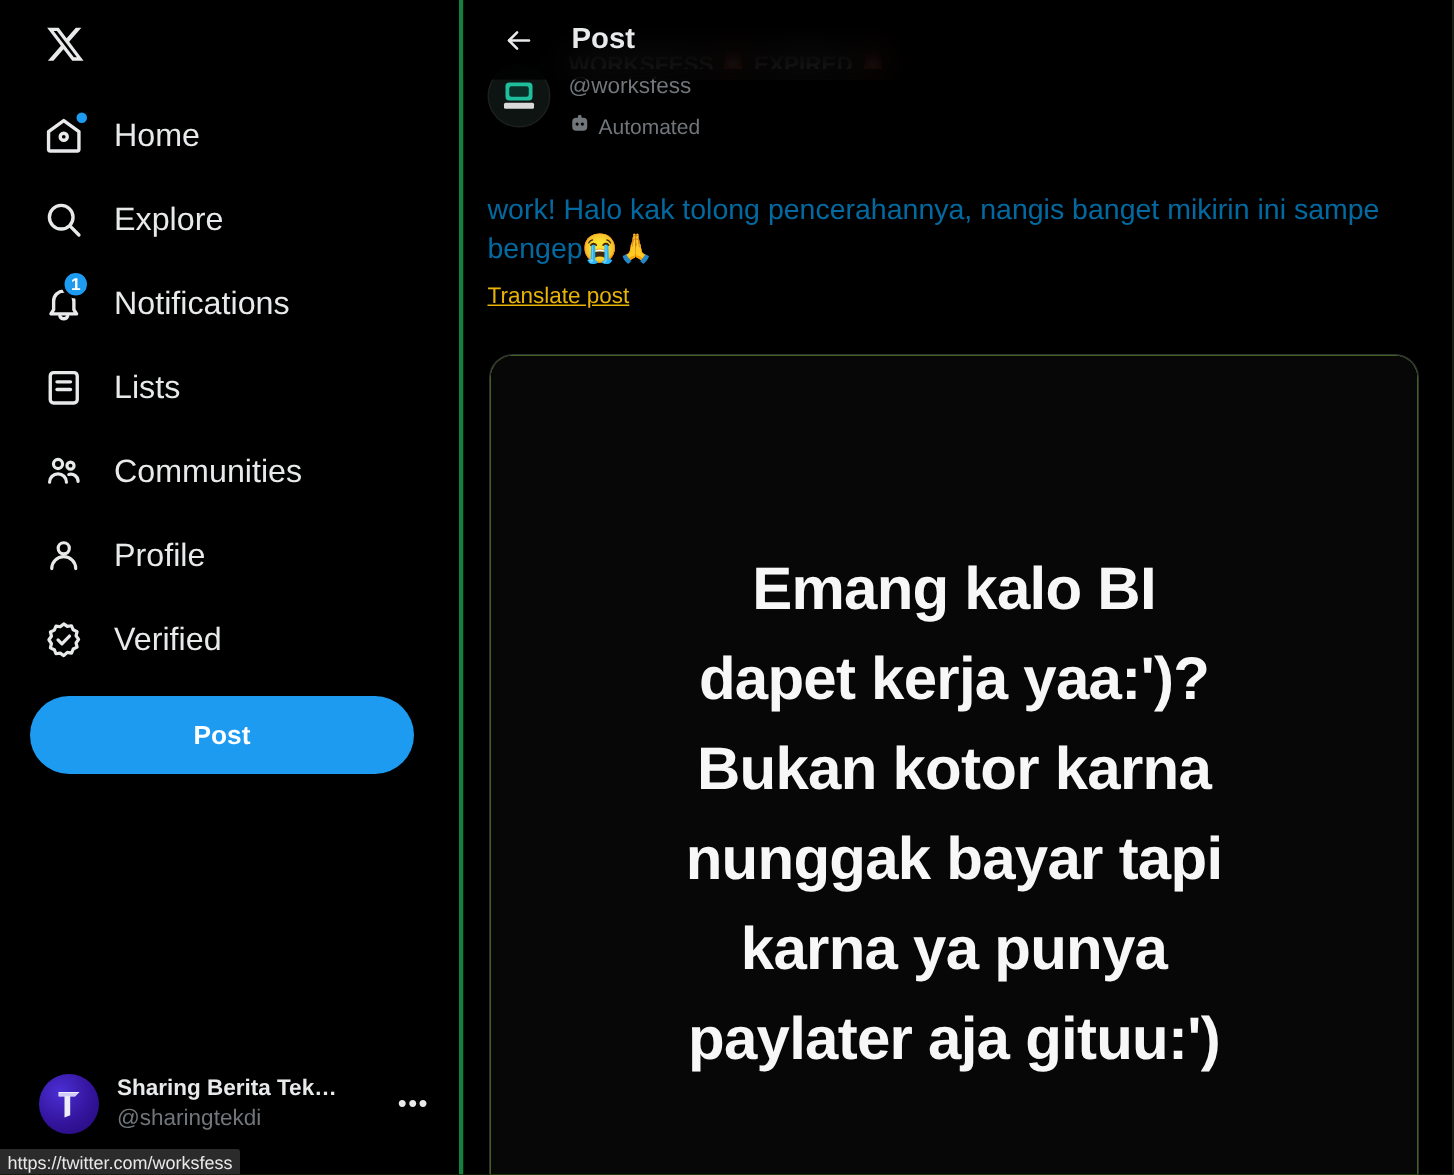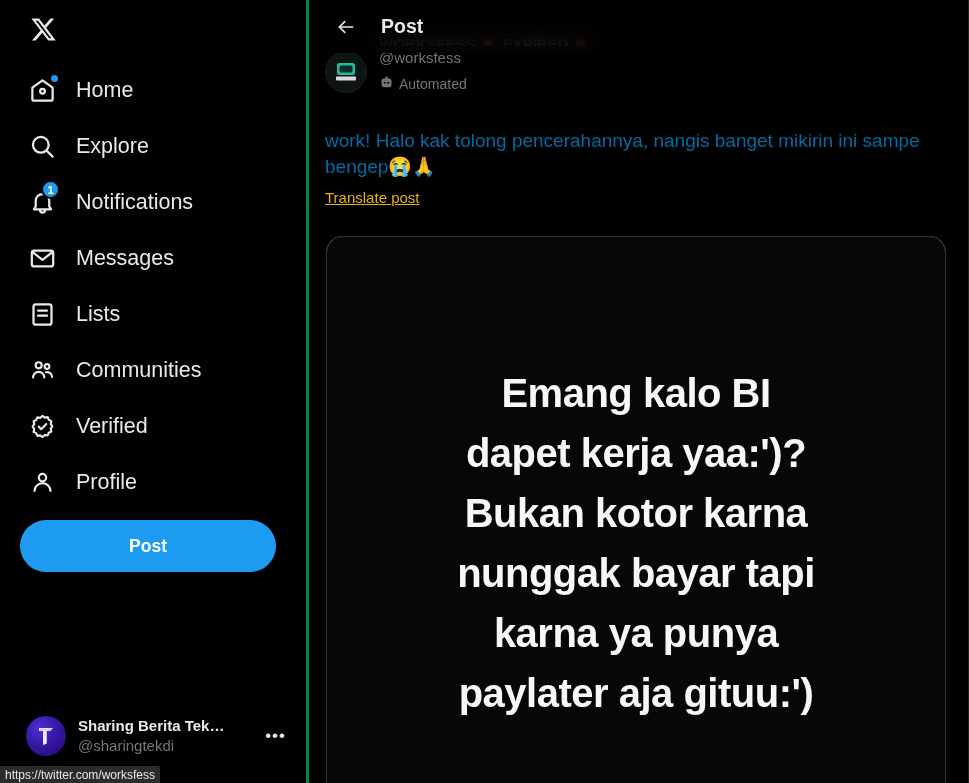--- a/index.html
+++ b/index.html
@@ -193,21 +193,21 @@
     position: absolute;
     top: 0; left: 0; right: 0; bottom: 0;
     padding: 0 16px;
   }
   .tweet-head {
     position: absolute;
     top: 34px;
     left: 16px;
     right: 12px;
     display: flex;
-    align-items: flex-end;
+    align-items: center;
   }
   .tweet-avatar {
     width: 42px; height: 42px;
     border-radius: 50%;
     flex: 0 0 42px;
     background: #0d1412;
     border: 1px solid #1b1f1d;
     display: flex; align-items: center; justify-content: center;
     overflow: hidden;
   }
@@ -368,29 +368,20 @@
         <div class="nav-icon">
           <svg width="27" height="27" viewBox="0 0 24 24" fill="none" stroke="#e7e9ea" stroke-width="2" stroke-linejoin="round" stroke-linecap="round">
             <path d="M18 15.5v-5a6 6 0 1 0-12 0v5l-1.6 2.5h15.2z"></path>
             <path d="M9.7 19.2a2.4 2.4 0 0 0 4.6 0"></path>
           </svg>
           <span class="badge-count">1</span>
         </div>
         <span class="nav-label">Notifications</span>
       </div>
 
-      <div class="nav-item">
-        <div class="nav-icon">
-          <svg width="27" height="27" viewBox="0 0 24 24" fill="none" stroke="#e7e9ea" stroke-width="2" stroke-linejoin="round">
-            <rect x="2.5" y="5" width="19" height="14" rx="2"></rect>
-            <path d="M2.8 6 12 13.3 21.2 6"></path>
-          </svg>
-        </div>
-        <span class="nav-label">Messages</span>
-      </div>
 
       <div class="nav-item">
         <div class="nav-icon">
           <svg width="27" height="27" viewBox="0 0 24 24" fill="none" stroke="#e7e9ea" stroke-width="2" stroke-linejoin="round" stroke-linecap="round">
             <rect x="4" y="3" width="16" height="18" rx="2"></rect>
             <line x1="8" y1="8.5" x2="16" y2="8.5"></line>
             <line x1="8" y1="13" x2="16" y2="13"></line>
           </svg>
         </div>
         <span class="nav-label">Lists</span>
@@ -404,35 +395,35 @@
             <path d="M3.6 18.2a5 5 0 0 1 10 0"></path>
             <path d="M15 13.6a4.3 4.3 0 0 1 5.5 4.1"></path>
           </svg>
         </div>
         <span class="nav-label">Communities</span>
       </div>
 
       <div class="nav-item">
         <div class="nav-icon">
           <svg width="27" height="27" viewBox="0 0 24 24" fill="none" stroke="#e7e9ea" stroke-width="1.9" stroke-linecap="round" stroke-linejoin="round">
+            <circle cx="12" cy="7.6" r="3.3"></circle>
+            <path d="M4.9 19.6a7.1 7.1 0 0 1 14.2 0"></path>
+          </svg>
+        </div>
+        <span class="nav-label">Profile</span>
+      </div>
+
+      <div class="nav-item">
+        <div class="nav-icon">
+          <svg width="27" height="27" viewBox="0 0 24 24" fill="none" stroke="#e7e9ea" stroke-width="1.9" stroke-linecap="round" stroke-linejoin="round">
             <path d="M12 2.6l2.1 1.5 2.5-.4 1 2.4 2.3 1.1-.6 2.5 1.5 2.1-1.5 2.1.6 2.5-2.3 1.1-1 2.4-2.5-.4L12 21.4l-2.1-1.5-2.5.4-1-2.4-2.3-1.1.6-2.5L3.2 12l1.5-2.1-.6-2.5 2.3-1.1 1-2.4 2.5.4z"></path>
             <path d="M8.6 12.1l2.3 2.3 4.5-4.6"></path>
           </svg>
         </div>
         <span class="nav-label">Verified</span>
-      </div>
-
-      <div class="nav-item">
-        <div class="nav-icon">
-          <svg width="27" height="27" viewBox="0 0 24 24" fill="none" stroke="#e7e9ea" stroke-width="1.9" stroke-linecap="round" stroke-linejoin="round">
-            <circle cx="12" cy="7.6" r="3.3"></circle>
-            <path d="M4.9 19.6a7.1 7.1 0 0 1 14.2 0"></path>
-          </svg>
-        </div>
-        <span class="nav-label">Profile</span>
       </div>
 
     </div>
 
     <button class="post-btn">Post</button>
 
     <div class="account-box">
       <div class="avatar">
         <svg width="26" height="26" viewBox="0 0 26 26">
           <path d="M6 5h14l-3 3h-3.2v12.5L10 22V8H6z" fill="#ffffff" opacity="0.92"></path>

